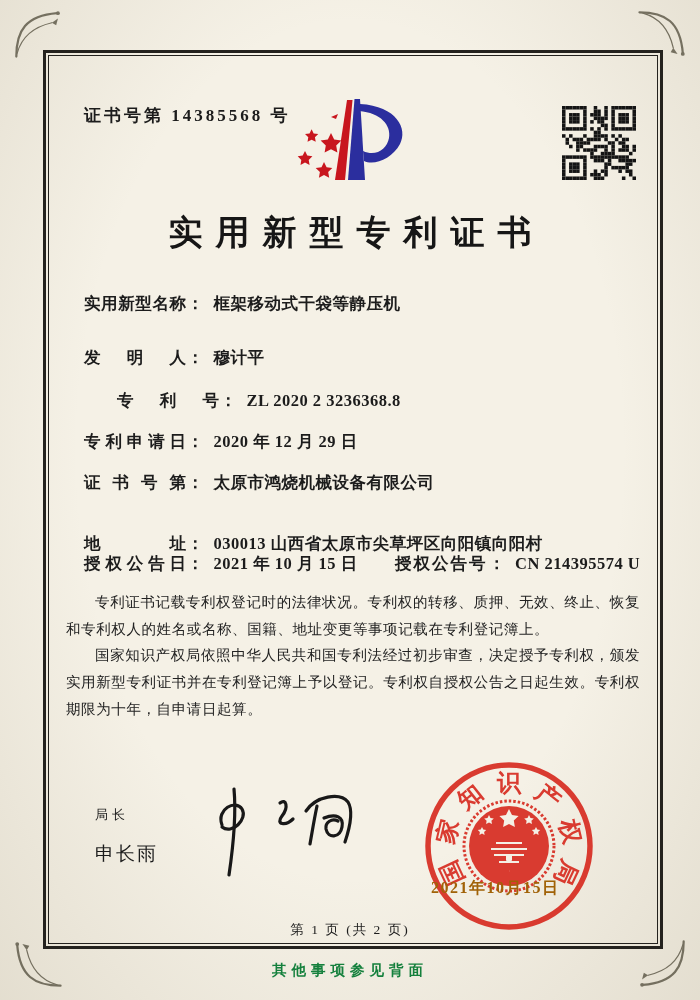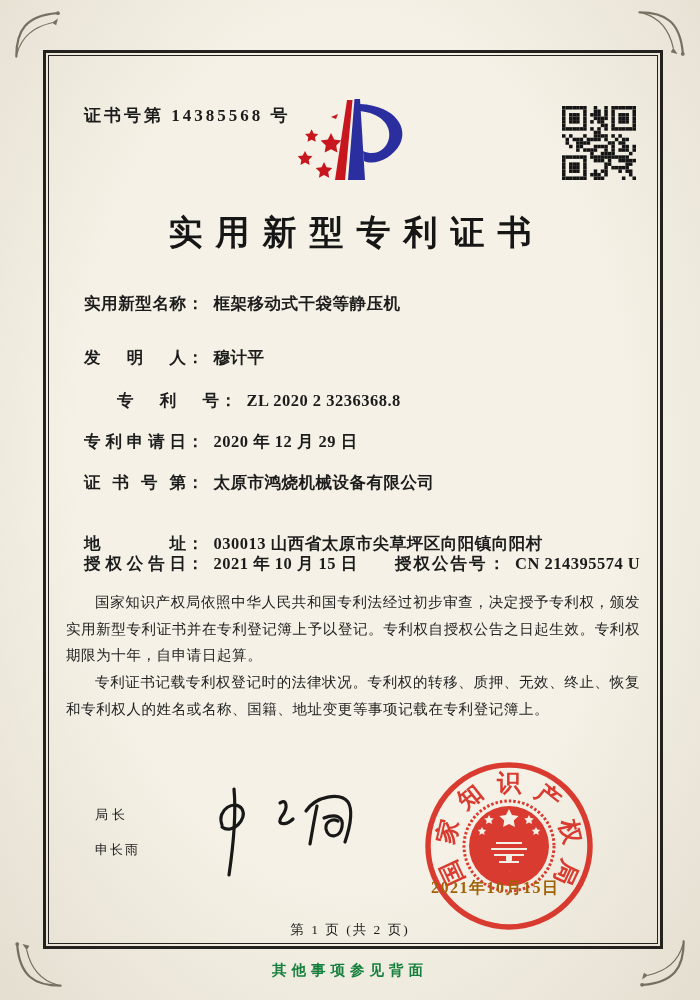--- a/index.html
+++ b/index.html
@@ -35,21 +35,21 @@
   .f-colon{display:inline-block;margin:0 10px 0 1px;}
   .f-value{letter-spacing:.5px;}
   .pair2{position:absolute;left:276px;top:0;white-space:nowrap;margin-left:35px;}
   .pair2 .f-label2{letter-spacing:2px;}
   
   .body-text{position:absolute;left:66px;top:589px;width:574px;
     font-size:14.5px;line-height:1.84;text-align:justify;letter-spacing:.6px;color:#222;}
   .body-text p{margin:0;text-indent:2em;}
   
   .signoff-title{position:absolute;left:95px;top:806px;font-size:13px;letter-spacing:4px;}
-  .signoff-name{position:absolute;left:95px;top:841px;font-size:13px;letter-spacing:2px;}
+  .signoff-name{position:absolute;left:95px;top:841px;font-size:19px;letter-spacing:2px;}
   .signature{position:absolute;left:192px;top:783px;width:180px;height:95px;}
   
   .seal{position:absolute;left:414px;top:751px;width:190px;height:190px;opacity:.9;}
   .seal-date{position:absolute;left:431px;top:878px;font-size:16px;font-weight:700;letter-spacing:1.5px;color:#a16207;}
   
   .page-num{position:absolute;left:43px;top:921px;width:614px;text-align:center;font-size:13.5px;letter-spacing:2px;}
   .back-note{position:absolute;left:0;top:961px;width:700px;text-align:center;
     font-size:14.5px;font-weight:600;letter-spacing:5px;color:#15803d;}
 </style>
 </head>
@@ -353,22 +353,22 @@
 </div>
 <div class="field-row fr6">
   <span class="f-label">地址</span><span class="f-colon">：</span><span class="f-value">030013 山西省太原市尖草坪区向阳镇向阳村</span>
 </div>
 <div class="field-row fr7">
   <span class="f-label">授权公告日</span><span class="f-colon">：</span><span class="f-value">2021 年 10 月 15 日</span>
   <span class="pair2"><span class="f-label2">授权公告号</span><span class="f-colon">：</span><span class="f-value">CN 214395574 U</span></span>
 </div>
 
 <div class="body-text">
+  <p>专利证书记载专利权登记时的法律状况。专利权的转移、质押、无效、终止、恢复和专利权人的姓名或名称、国籍、地址变更等事项记载在专利登记簿上。</p>
   <p>国家知识产权局依照中华人民共和国专利法经过初步审查，决定授予专利权，颁发实用新型专利证书并在专利登记簿上予以登记。专利权自授权公告之日起生效。专利权期限为十年，自申请日起算。</p>
-  <p>专利证书记载专利权登记时的法律状况。专利权的转移、质押、无效、终止、恢复和专利权人的姓名或名称、国籍、地址变更等事项记载在专利登记簿上。</p>
 </div>
 
 <div class="signoff-title">局长</div>
 <div class="signoff-name">申长雨</div>
 
 <div class="signature">
   <svg viewBox="0 0 180 95" fill="none" stroke="#181818" stroke-width="3.2" stroke-linecap="round">
     <path d="M30,42 C24,26 44,16 50,26 C56,36 40,52 30,44"></path>
     <path d="M42,6 C44,28 42,58 37,92"></path>
     <path d="M88,20 C94,15 97,24 90,33 C83,42 94,43 101,36"></path>

